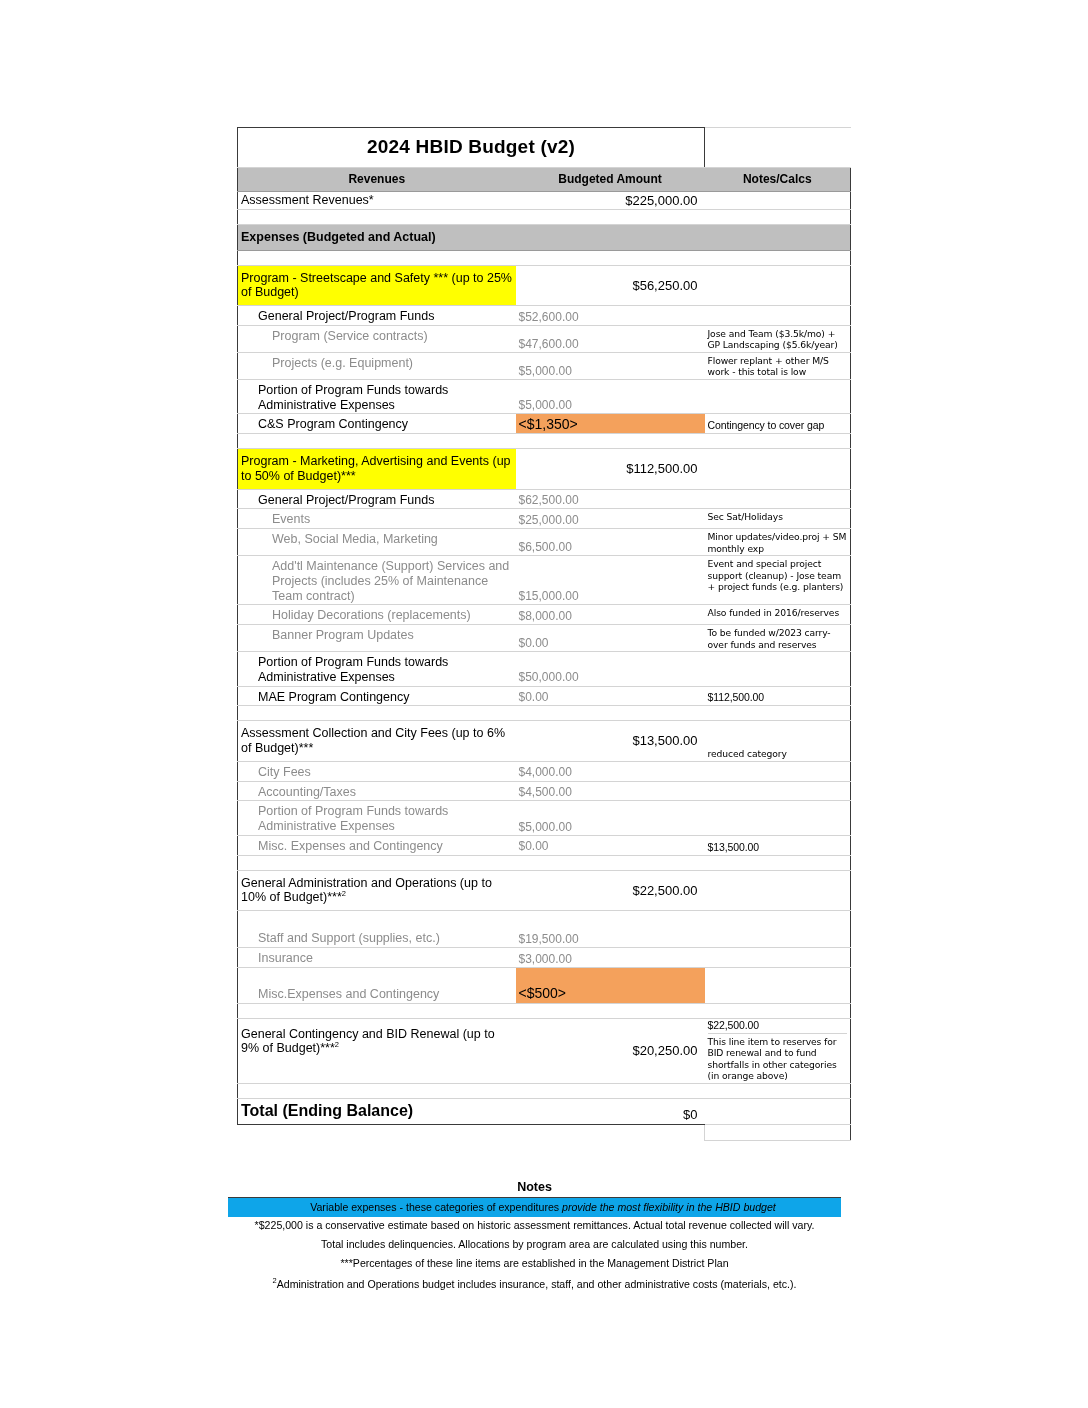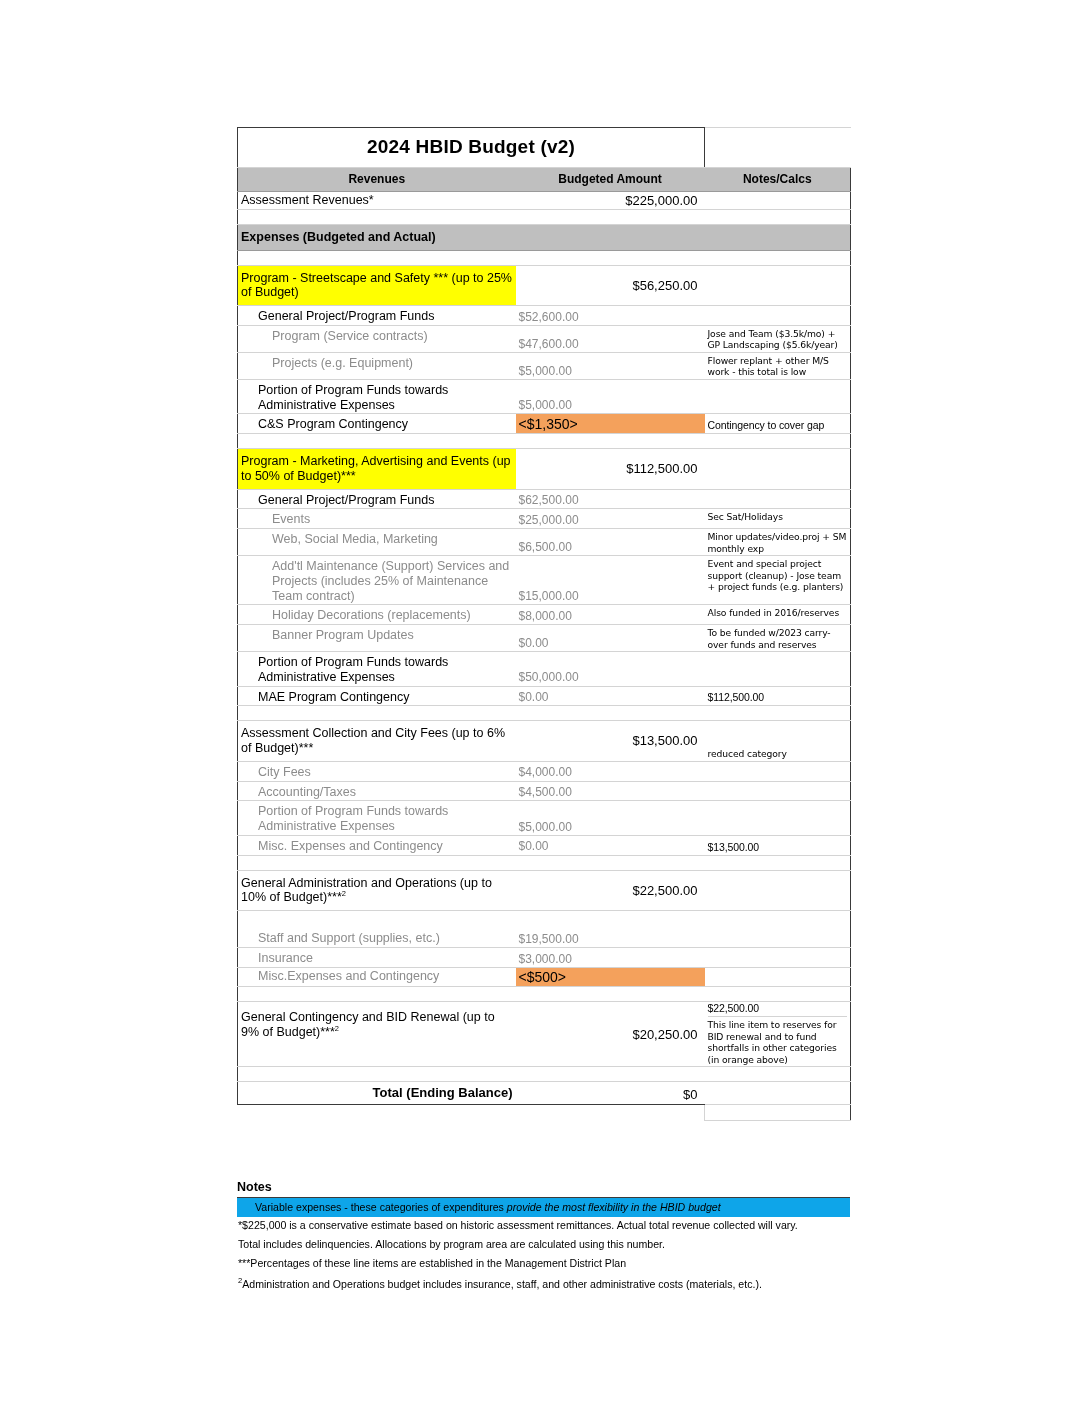--- a/index.html
+++ b/index.html
@@ -73,21 +73,21 @@
     vertical-align: middle;
     padding: 5px 3px;
     border-top: 1px solid #9a9a9a;
     border-bottom: 1px solid #9a9a9a;
   }
 
   .lbl      { font-size: 12.5px; color: #000; }
   .lbl-1    { font-size: 12.5px; color: #000; padding-left: 20px; }
   .lbl-2    { font-size: 12.5px; color: #8c8c8c; padding-left: 34px; }
   .lbl-1g   { font-size: 12.5px; color: #8c8c8c; padding-left: 20px; }
-  .lbl-bold { font-size: 13px; font-weight: bold; color:#000;text-align:right; }
+  .lbl-bold { font-size: 16px; font-weight: bold; color:#000; }
   .lbl-sect { font-size: 12.5px; color: #000; }
 
   .amt        { font-size: 12px; color: #8c8c8c; text-align: left; }
   .amt-dark   { font-size: 14px; color: #000; text-align: left; }
   .amt-big    { font-size: 13px; color: #000; text-align: right; padding-right: 7px; }
   .note {
     font-size: 9.2px;
     color: #000;
     font-family: "DejaVu Sans", sans-serif;
     vertical-align: bottom;
@@ -95,25 +95,26 @@
     letter-spacing: -0.1px;
   }
   .note.top { vertical-align: top; }
   .note-md { font-size: 10.5px; font-family: "Liberation Sans", sans-serif;}
   .blank { height: 12px; }
   sup { font-size: 7.5px; vertical-align: super; }
 
   
   #notes {
     position: absolute;
-    left: 237px;
+    left: 228px;
     top: 1180px;
     width: 613px;
     font-size: 11px;
     color: #000;
+    text-align: center;
   }
   #notes .nhead {
     font-weight: bold;
     font-size: 12.5px;
     padding-bottom: 3px;
     border-bottom: 1.5px solid #3a3a3a;
     margin-bottom: 0;
   }
   #notes .nrow { padding: 2.5px 1px; font-size: 10.6px; line-height: 1.3; }
   #notes .nrow.hl { background: #0ea5e9; padding-left: 18px; }
@@ -283,21 +284,21 @@
           <td class="edge-l lbl-1g" style="vertical-align: top; padding-top: 20px;">Staff and Support (supplies, etc.)</td>
           <td class="amt">$19,500.00</td>
           <td class="note" style="border-right: 1.6px solid rgb(58, 58, 58); vertical-align: top; padding-top: 2px;"></td>
         </tr>
         <tr>
           <td class="edge-l lbl-1g" style="vertical-align: top; padding-top: 3px;">Insurance</td>
           <td class="amt">$3,000.00</td>
           <td class="note" style="border-right: 1.6px solid rgb(58, 58, 58); vertical-align: top; padding-top: 2px;"></td>
         </tr>
         <tr>
-          <td class="edge-l lbl-1g" style="vertical-align: top; padding-top: 1px;">Misc.Expenses and Contingency</td>
+          <td class="edge-l lbl-1g" style="vertical-align: top; padding-top: 19px;">Misc.Expenses and Contingency</td>
           <td class="amt-dark" style="background: rgb(244, 161, 92);">&lt;$500&gt;</td>
           <td class="note" style="border-right: 1.6px solid rgb(58, 58, 58); vertical-align: top; padding-top: 2px;"></td>
         </tr>
         <tr>
           <td class="blank edge-l" style="height: 11px;"></td>
           <td class="blank"></td>
           <td class="blank" style="border-right: 1.6px solid rgb(58, 58, 58);"></td>
         </tr>
         <tr>
           <td class="lbl-sect edge-l" style="vertical-align: top; padding-top: 8px; padding-bottom: 8px;">General Contingency and BID Renewal (up to 9% of Budget)***<sup>2</sup></td>

